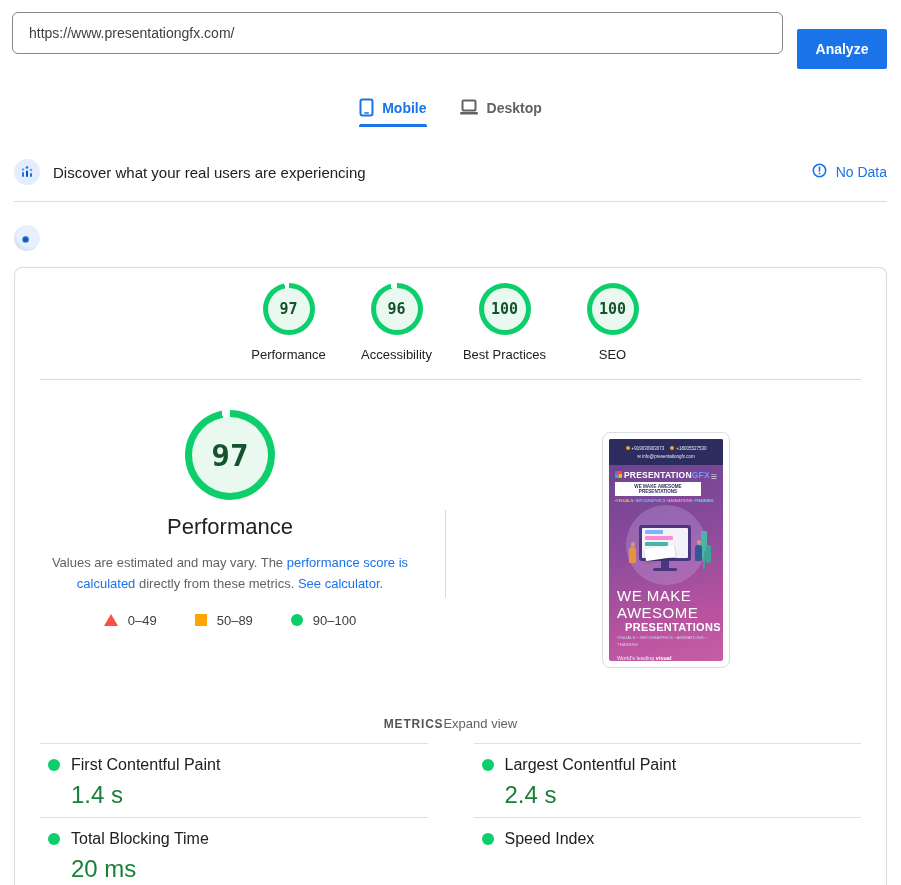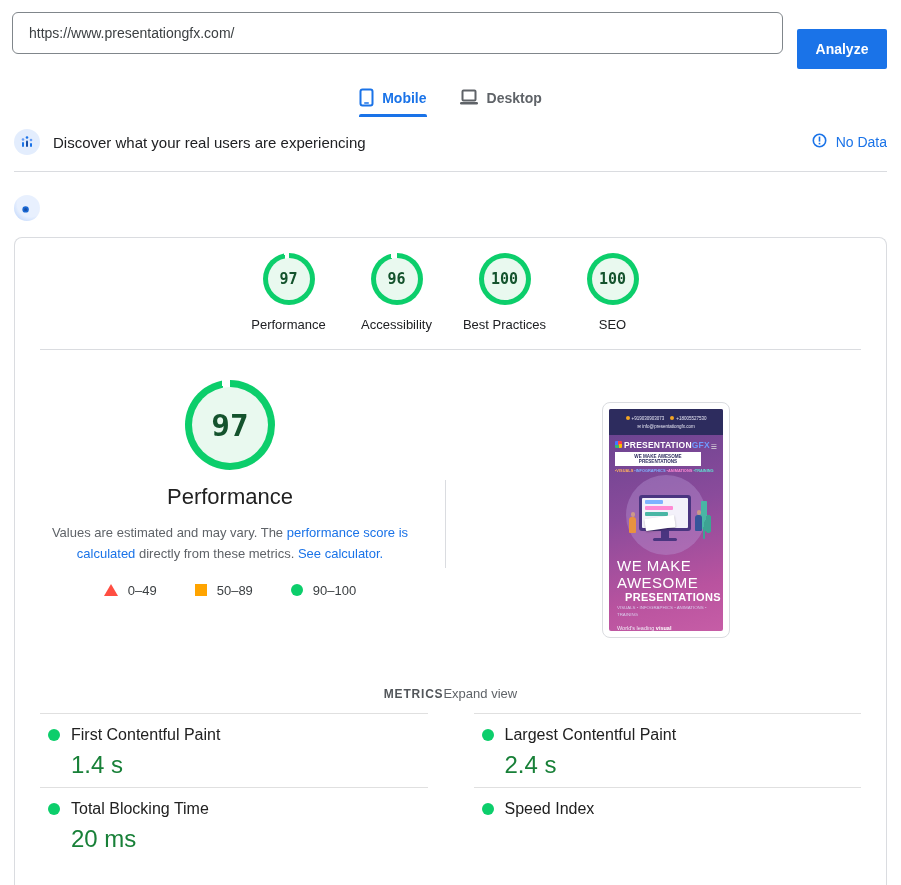--- a/index.html
+++ b/index.html
@@ -8,31 +8,31 @@
 
   
   .top-row { display:flex; align-items:flex-start; gap:14px; padding:12px 14px 0 12px; }
   .url-input { flex:1; height:42px; border:1px solid #80868b; border-radius:6px;
     padding:0 16px; font-size:14px; color:#3c4043; font-family:"Liberation Sans",sans-serif; outline:none; }
   .analyze-btn { width:90px; height:40px; margin-top:17px; background:#1a73e8; color:#fff;
     border:none; border-radius:2px; font-size:14px; font-weight:bold; cursor:pointer;
     font-family:"Liberation Sans",sans-serif; }
 
   
-  .tabs { display:flex; justify-content:center; gap:32px; margin-top:19px; }
+  .tabs { display:flex; justify-content:center; gap:32px; margin-top:29px; }
   .tab { display:flex; align-items:center; gap:8px; font-size:14px; font-weight:bold;
     color:#5f6368; padding-bottom:10px; cursor:pointer; position:relative; }
   .tab.active { color:#1a73e8; }
   .tab.active::after { content:""; position:absolute; left:0; right:0; bottom:0;
     height:3px; background:#1a73e8; border-radius:2px 2px 0 0; }
   .tab svg { display:block; }
 
   
   .section-row { display:flex; align-items:center; gap:13px; padding:0 14px; }
-  .discover-row { margin-top:12px; }
+  .discover-row { margin-top:32px; }
   .diagnose-row { margin-top:23px; }
   .section-title { font-size:15px; color:#202124; }
   .spacer { flex:1; }
   .nodata { display:flex; align-items:center; gap:9px; color:#1a73e8; font-size:14px; cursor:pointer; }
   .hdivider { border-top:1px solid #dadce0; margin:16px 14px 0 14px; }
 
   .badge-circle { width:26px; height:26px; border-radius:50%; background:#e3edfd;
     display:flex; align-items:center; justify-content:center; flex:none; }
   .diag-circle { background:radial-gradient(circle at 62% 35%, #e8f0fe 55%, #aecbfa 100%); }
 

